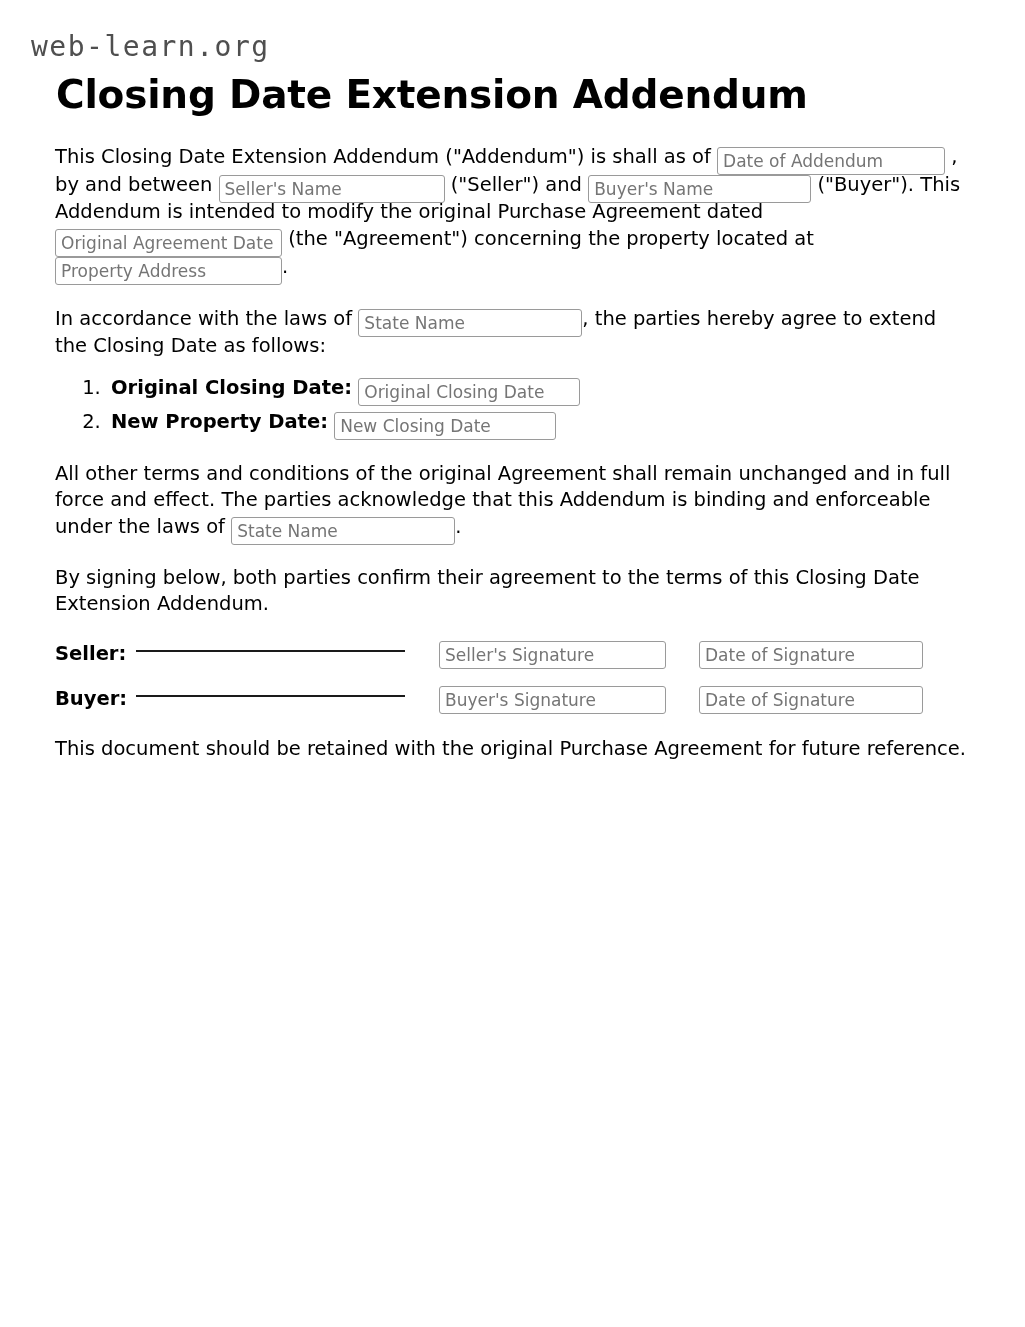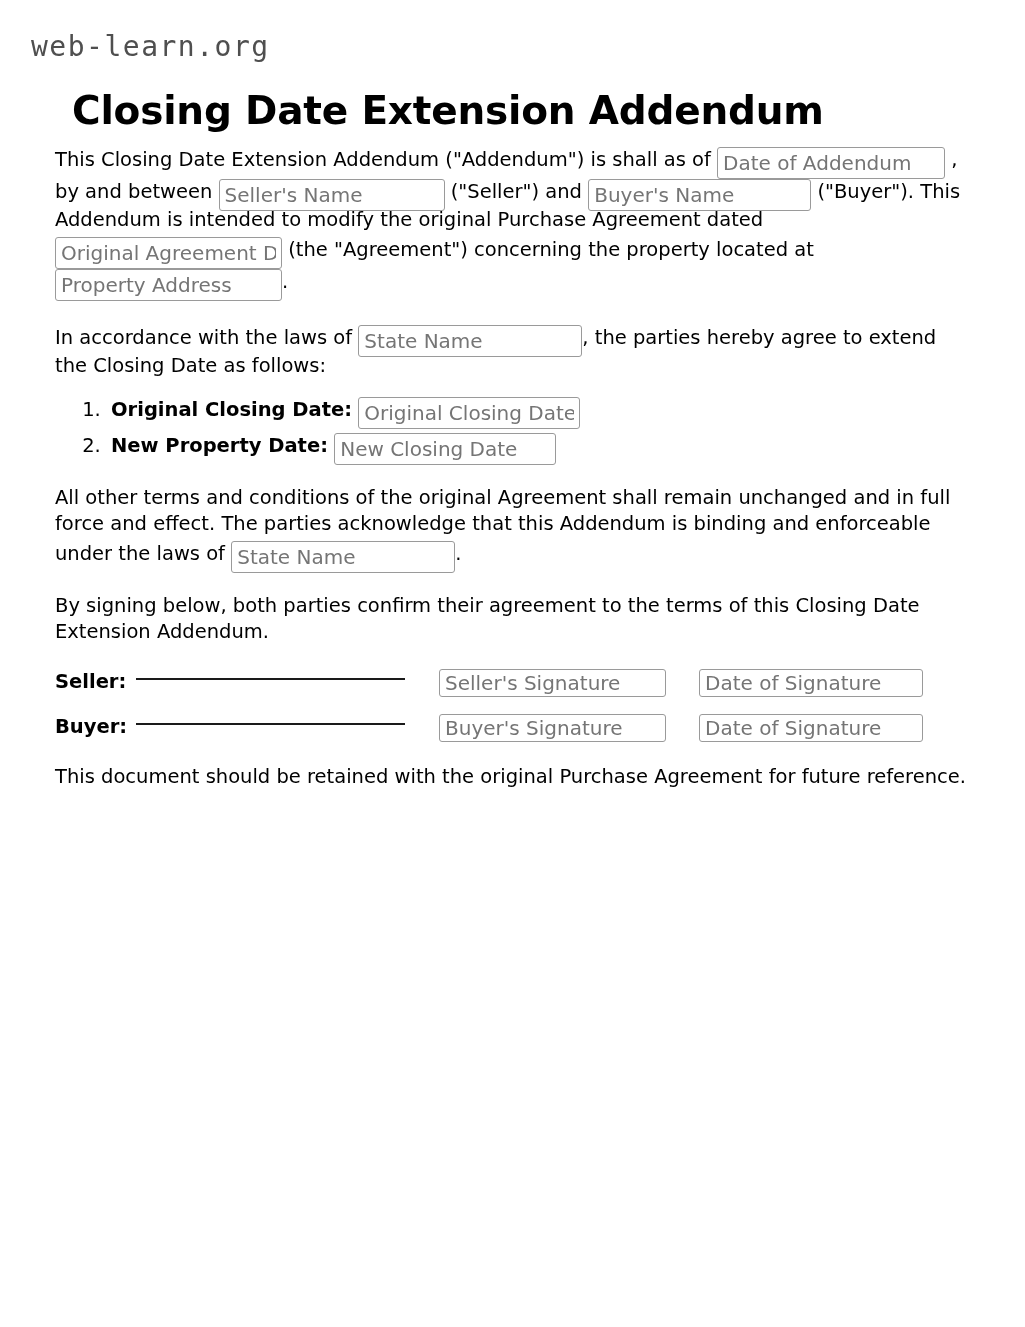--- a/index.html
+++ b/index.html
@@ -35,21 +35,21 @@
     color: #4f4f4f;
     line-height: 1;
     white-space: nowrap;
   }
 
   
   .doc-title {
     position: absolute;
     left: 56px;
     top: 73px;
-    margin: 16px;
+    margin: 0;
     font-size: 39px;
     font-weight: bold;
     letter-spacing: -0.2px;
     line-height: 1.12;
     color: #000;
     white-space: nowrap;
   }
 
   
   .content {
@@ -64,21 +64,21 @@
   p.para {
     margin: 0 0 24px 0;
     text-align: left;
   }
 
   p.para.tight { margin-bottom: 0; }
 
   
   input.fld {
     font-family: "DejaVu Sans", "Liberation Sans", sans-serif;
-    font-size: 20px;
+    font-size: 17px;
     line-height: 20px;
     color: #222;
     background: #ffffff;
     border: 1px solid #9a9a9a;
     border-radius: 3px;
     padding: 3px 5px;
     box-sizing: border-box;
     vertical-align: baseline;
     position: relative;
     top: 4px;

